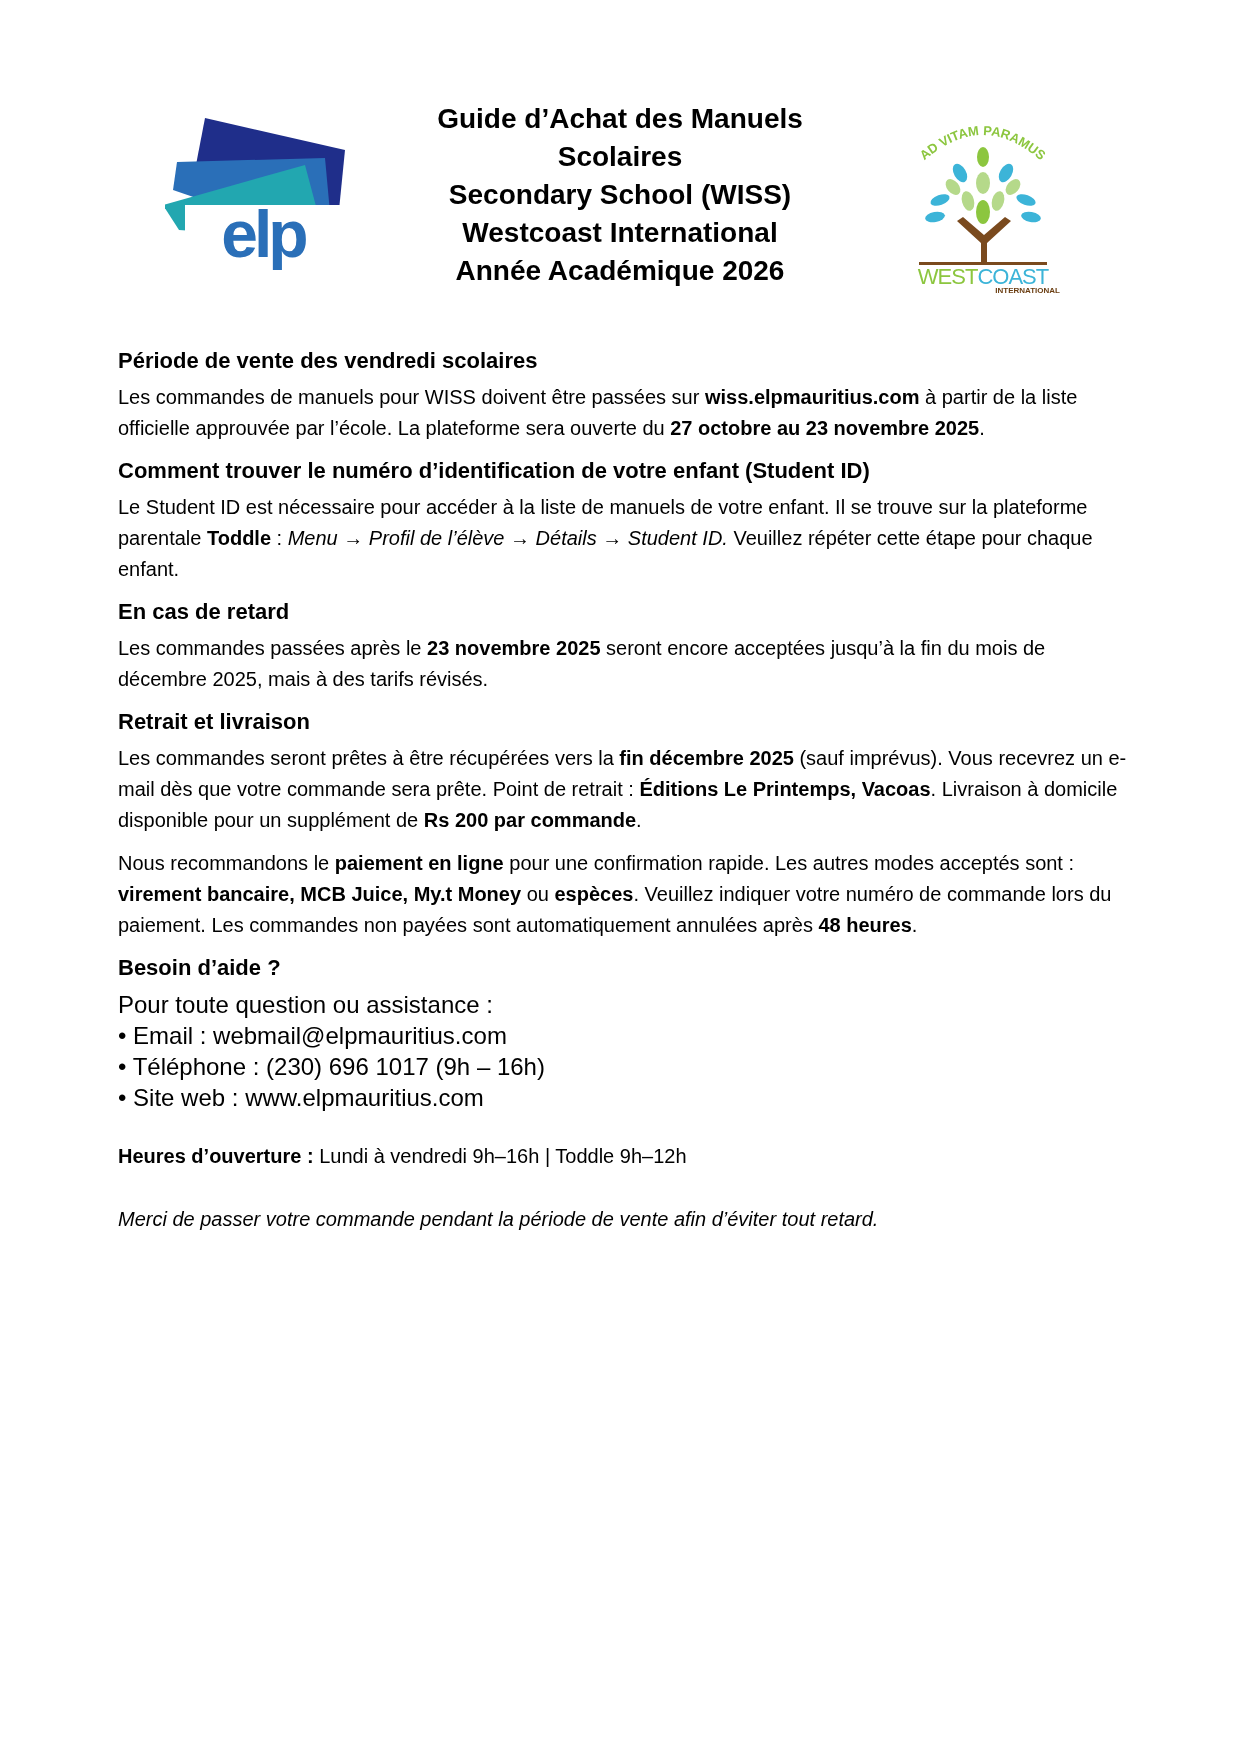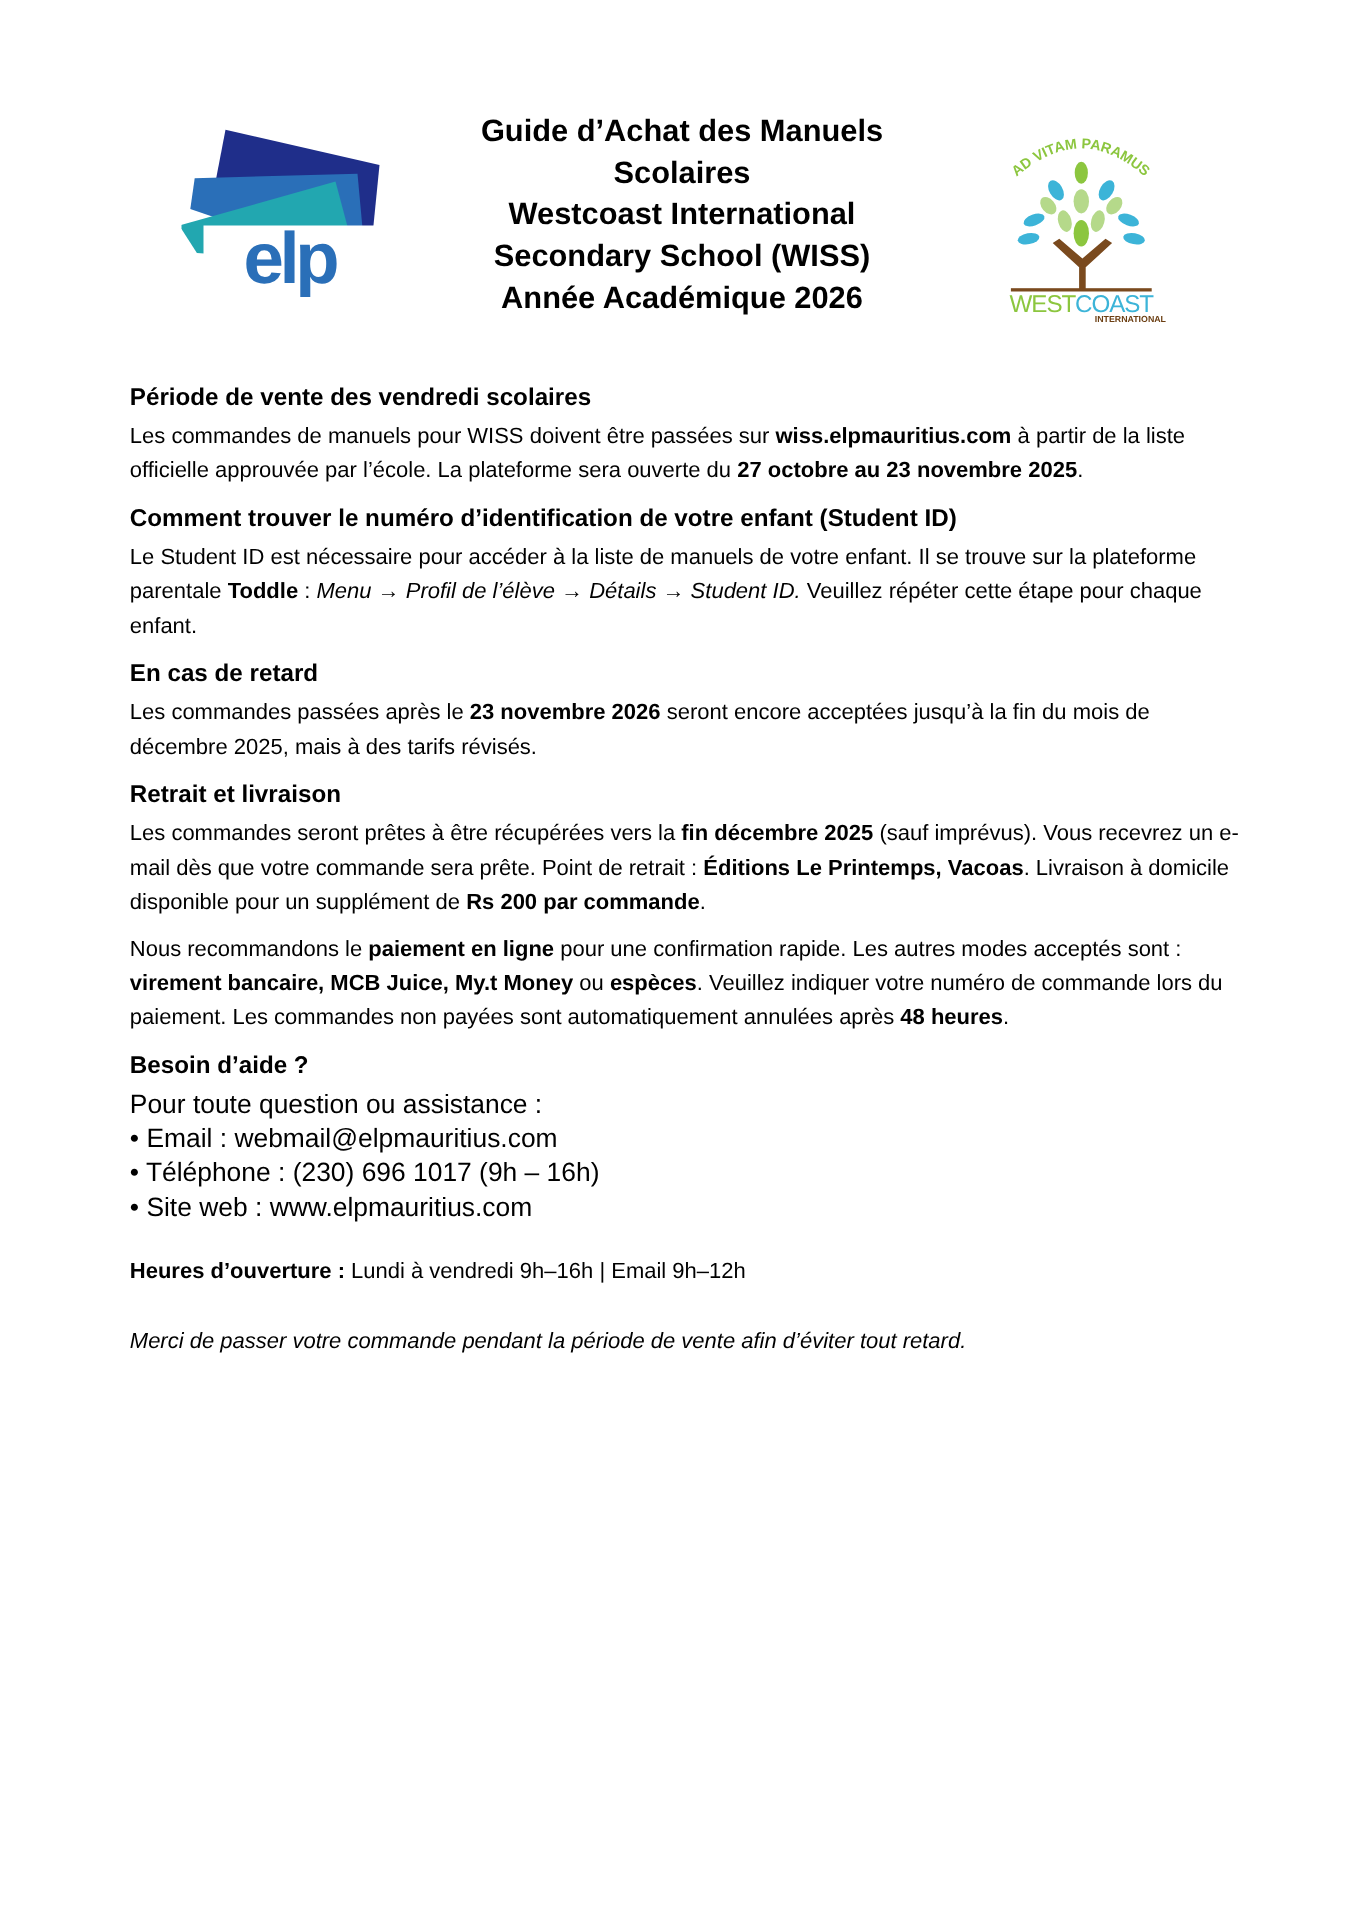--- a/index.html
+++ b/index.html
@@ -35,22 +35,22 @@
     <polygon points="12,52 160,48 168,135 8,80" fill="#2a6fb8"></polygon>
     <polygon points="-2,95 140,55 160,130 14,120" fill="#22a7b0"></polygon>
     <polygon points="14,98 135,62 150,125 20,115" fill="#ffffff" opacity="0"></polygon>
     <rect x="20" y="95" width="160" height="65" fill="#ffffff"></rect>
     <text x="98" y="147" text-anchor="middle" font-family="Liberation Sans, sans-serif" font-weight="bold" font-size="66" fill="#2a6fb8" letter-spacing="-4">elp</text>
   </svg>
 
   <div class="title">
     <div>Guide d’Achat des Manuels</div>
     <div>Scolaires</div>
+    <div>Secondary School (WISS)</div>
     <div>Westcoast International</div>
-    <div>Secondary School (WISS)</div>
     <div>Année Académique 2026</div>
   </div>
 
   <svg class="logo-wiss" viewBox="0 0 155 175">
     <defs>
       <path id="arc" d="M20,45 Q78,-5 135,45"></path>
     </defs>
     <text font-family="Liberation Sans, sans-serif" font-weight="bold" font-size="13" fill="#8cc63f">
       <textPath href="#arc" startOffset="50%" text-anchor="middle">AD VITAM PARAMUS</textPath>
     </text>
@@ -92,21 +92,21 @@
   <div class="section">
     <div class="sec-title">Comment trouver le numéro d’identification de votre enfant (Student ID)</div>
     <div class="para">
       <span>Le Student ID est nécessaire pour accéder à la liste de manuels de votre enfant. Il se trouve sur la plateforme parentale </span><b>Toddle</b><span> : </span><i>Menu → Profil de l’élève → Détails → Student ID.</i><span> Veuillez répéter cette étape pour chaque enfant.</span>
     </div>
   </div>
 
   <div class="section">
     <div class="sec-title">En cas de retard</div>
     <div class="para">
-      <span>Les commandes passées après le </span><b>23 novembre 2026</b><span> seront encore acceptées jusqu’à la fin du mois de décembre 2025, mais à des tarifs révisés.</span>
+      <span>Les commandes passées après le </span><b>23 novembre 2025</b><span> seront encore acceptées jusqu’à la fin du mois de décembre 2025, mais à des tarifs révisés.</span>
     </div>
   </div>
 
   <div class="section">
     <div class="sec-title">Retrait et livraison</div>
     <div class="para">
       <span>Les commandes seront prêtes à être récupérées vers la </span><b>fin décembre 2025</b><span> (sauf imprévus). Vous recevrez un e-mail dès que votre commande sera prête. Point de retrait : </span><b>Éditions Le Printemps, Vacoas</b><span>. Livraison à domicile disponible pour un supplément de </span><b>Rs 200 par commande</b><span>.</span>
     </div>
   </div>
 
@@ -118,17 +118,17 @@
 
   <div class="section">
     <div class="sec-title">Besoin d’aide ?</div>
     <div class="list-line">Pour toute question ou assistance :</div>
     <div class="list-line">• Email : webmail@elpmauritius.com</div>
     <div class="list-line">• Téléphone : (230) 696 1017 (9h – 16h)</div>
     <div class="list-line">• Site web : www.elpmauritius.com</div>
   </div>
 
   <div class="hours">
-    <b>Heures d’ouverture :</b><span> Lundi à vendredi 9h–16h | Email 9h–12h</span>
+    <b>Heures d’ouverture :</b><span> Lundi à vendredi 9h–16h | Toddle 9h–12h</span>
   </div>
 
   <div class="closing">Merci de passer votre commande pendant la période de vente afin d’éviter tout retard.</div>
 </div>
 
 </body></html>

